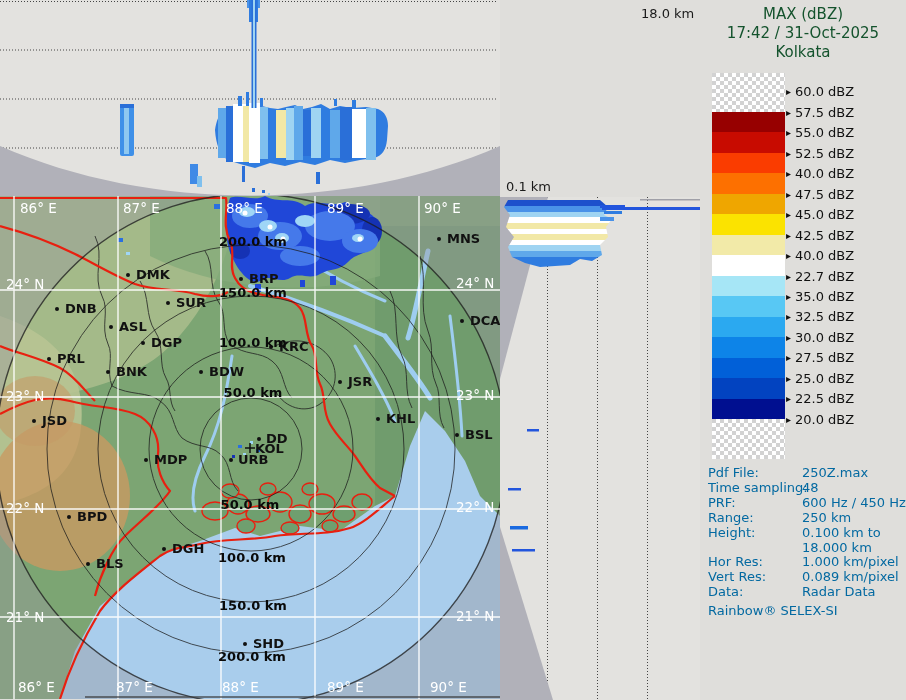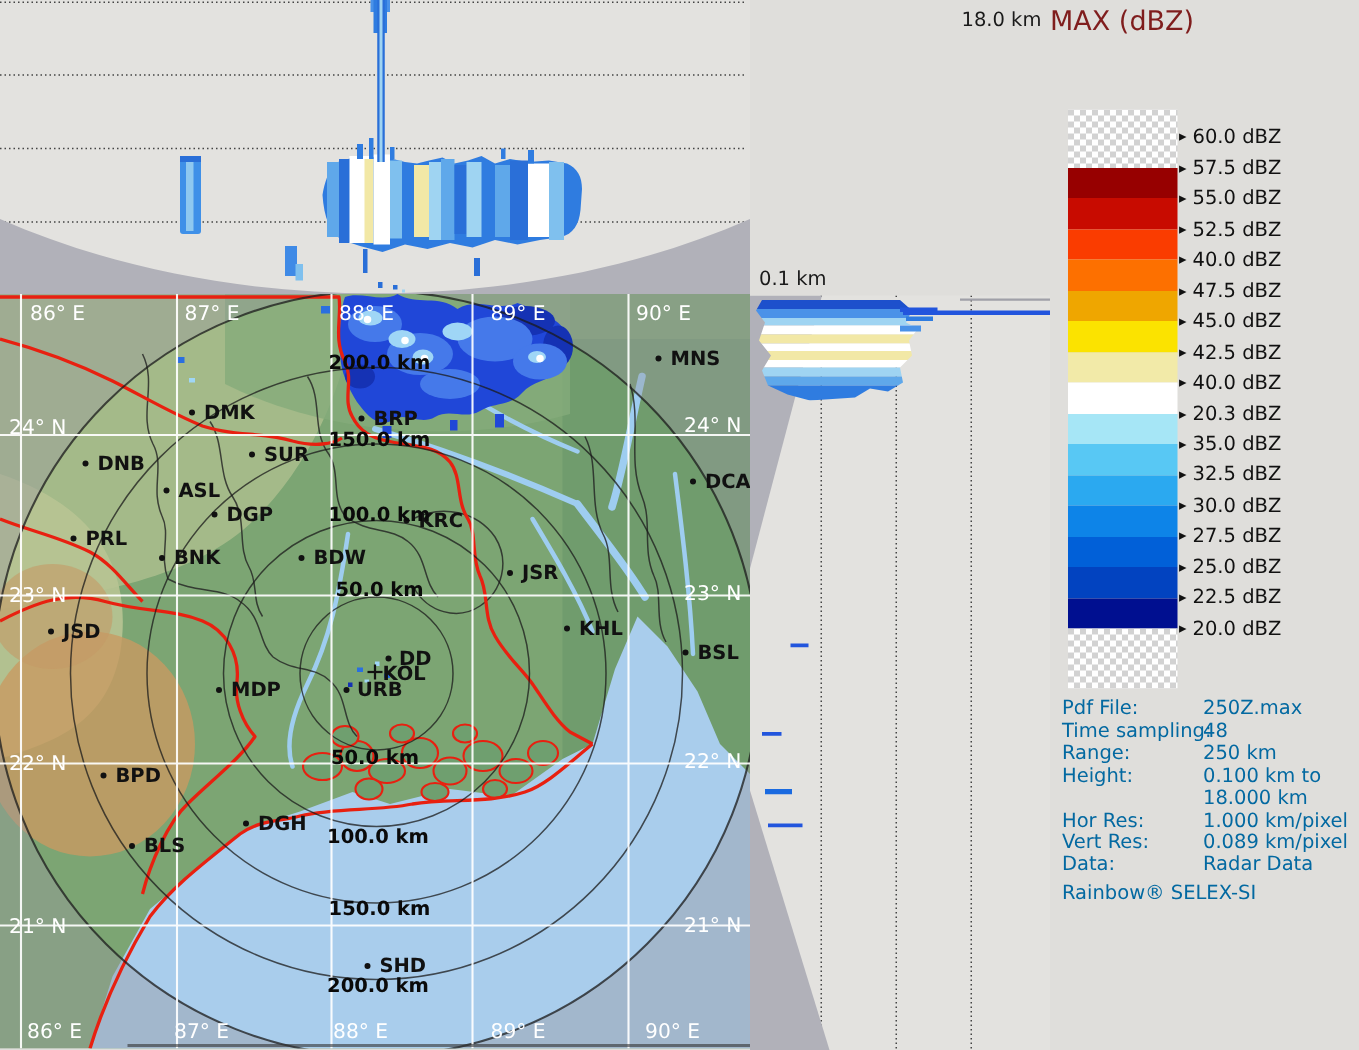--- a/index.html
+++ b/index.html
@@ -6,22 +6,22 @@
   .stage{
     position:relative;width:906px;height:700px;overflow:hidden;
     background:#dfdedb;
     font-family:"DejaVu Sans",sans-serif;color:#1a1a1a;
   }
   .panel{position:absolute;}
   svg text{font-family:"DejaVu Sans",sans-serif;}
   .axis-note{position:absolute;font-size:13px;color:#1a1a1a;}
   
   .legend{position:absolute;left:700px;top:0;width:206px;height:700px;}
-  .legend-header{position:absolute;top:5px;left:0;width:100%;
-    font-size:18px;line-height:19px;color:#7f1d1d;}
+  .legend-header{position:absolute;top:5px;left:0;width:100%;text-align:center;
+    font-size:15px;line-height:19px;color:#14532d;}
   .colorbar{position:absolute;left:12px;top:73px;width:73px;}
   .cb-band{width:73px;height:20.47px;}
   .checker{
     background:repeating-conic-gradient(#ffffff 0% 25%, #d2d2d2 0% 50%);
     background-size:8px 8px;}
   .cb-checker-top{height:39px;}
   .cb-checker-bottom{height:40px;}
   .cb-labels{position:absolute;left:86px;top:81.6px;width:118px;}
   .cb-row{height:20.47px;display:flex;align-items:center;font-size:13px;color:#111;}
   .cb-row .tick{font-size:10px;margin-right:4px;color:#111;}
@@ -335,20 +335,22 @@
         <text x="252" y="366">100.0 km</text>
         <text x="253" y="414">150.0 km</text>
         <text x="252" y="465">200.0 km</text>
       </g>
     </svg>
   </div>
 
   <div class="legend">
     <div class="legend-header">
       <div>MAX (dBZ)</div>
+      <div>17:42 / 31-Oct-2025</div>
+      <div>Kolkata</div>
     </div>
 
     <div class="colorbar">
       <div class="cb-band cb-checker-top checker"></div>
       <div class="cb-band" style="background: rgb(151, 0, 0);"></div>
       <div class="cb-band" style="background: rgb(200, 11, 0);"></div>
       <div class="cb-band" style="background: rgb(250, 60, 0);"></div>
       <div class="cb-band" style="background: rgb(253, 112, 0);"></div>
       <div class="cb-band" style="background: rgb(239, 166, 0);"></div>
       <div class="cb-band" style="background: rgb(251, 227, 0);"></div>
@@ -396,21 +398,21 @@
       <div class="cb-row">
           <span class="tick">▸</span>
           <span>42.5 dBZ</span>
         </div>
       <div class="cb-row">
           <span class="tick">▸</span>
           <span>40.0 dBZ</span>
         </div>
       <div class="cb-row">
           <span class="tick">▸</span>
-          <span>20.3 dBZ</span>
+          <span>22.7 dBZ</span>
         </div>
       <div class="cb-row">
           <span class="tick">▸</span>
           <span>35.0 dBZ</span>
         </div>
       <div class="cb-row">
           <span class="tick">▸</span>
           <span>32.5 dBZ</span>
         </div>
       <div class="cb-row">
@@ -436,20 +438,24 @@
     </div>
 
     <div class="meta">
       <div class="meta-row">
           <span class="ml">Pdf File:</span>
           <span class="mv">250Z.max</span>
         </div>
       <div class="meta-row">
           <span class="ml">Time sampling:</span>
           <span class="mv">48</span>
+        </div>
+      <div class="meta-row">
+          <span class="ml">PRF:</span>
+          <span class="mv">600 Hz / 450 Hz</span>
         </div>
       <div class="meta-row">
           <span class="ml">Range:</span>
           <span class="mv">250 km</span>
         </div>
       <div class="meta-row">
           <span class="ml">Height:</span>
           <span class="mv">0.100 km to</span>
         </div>
       <div class="meta-row">

